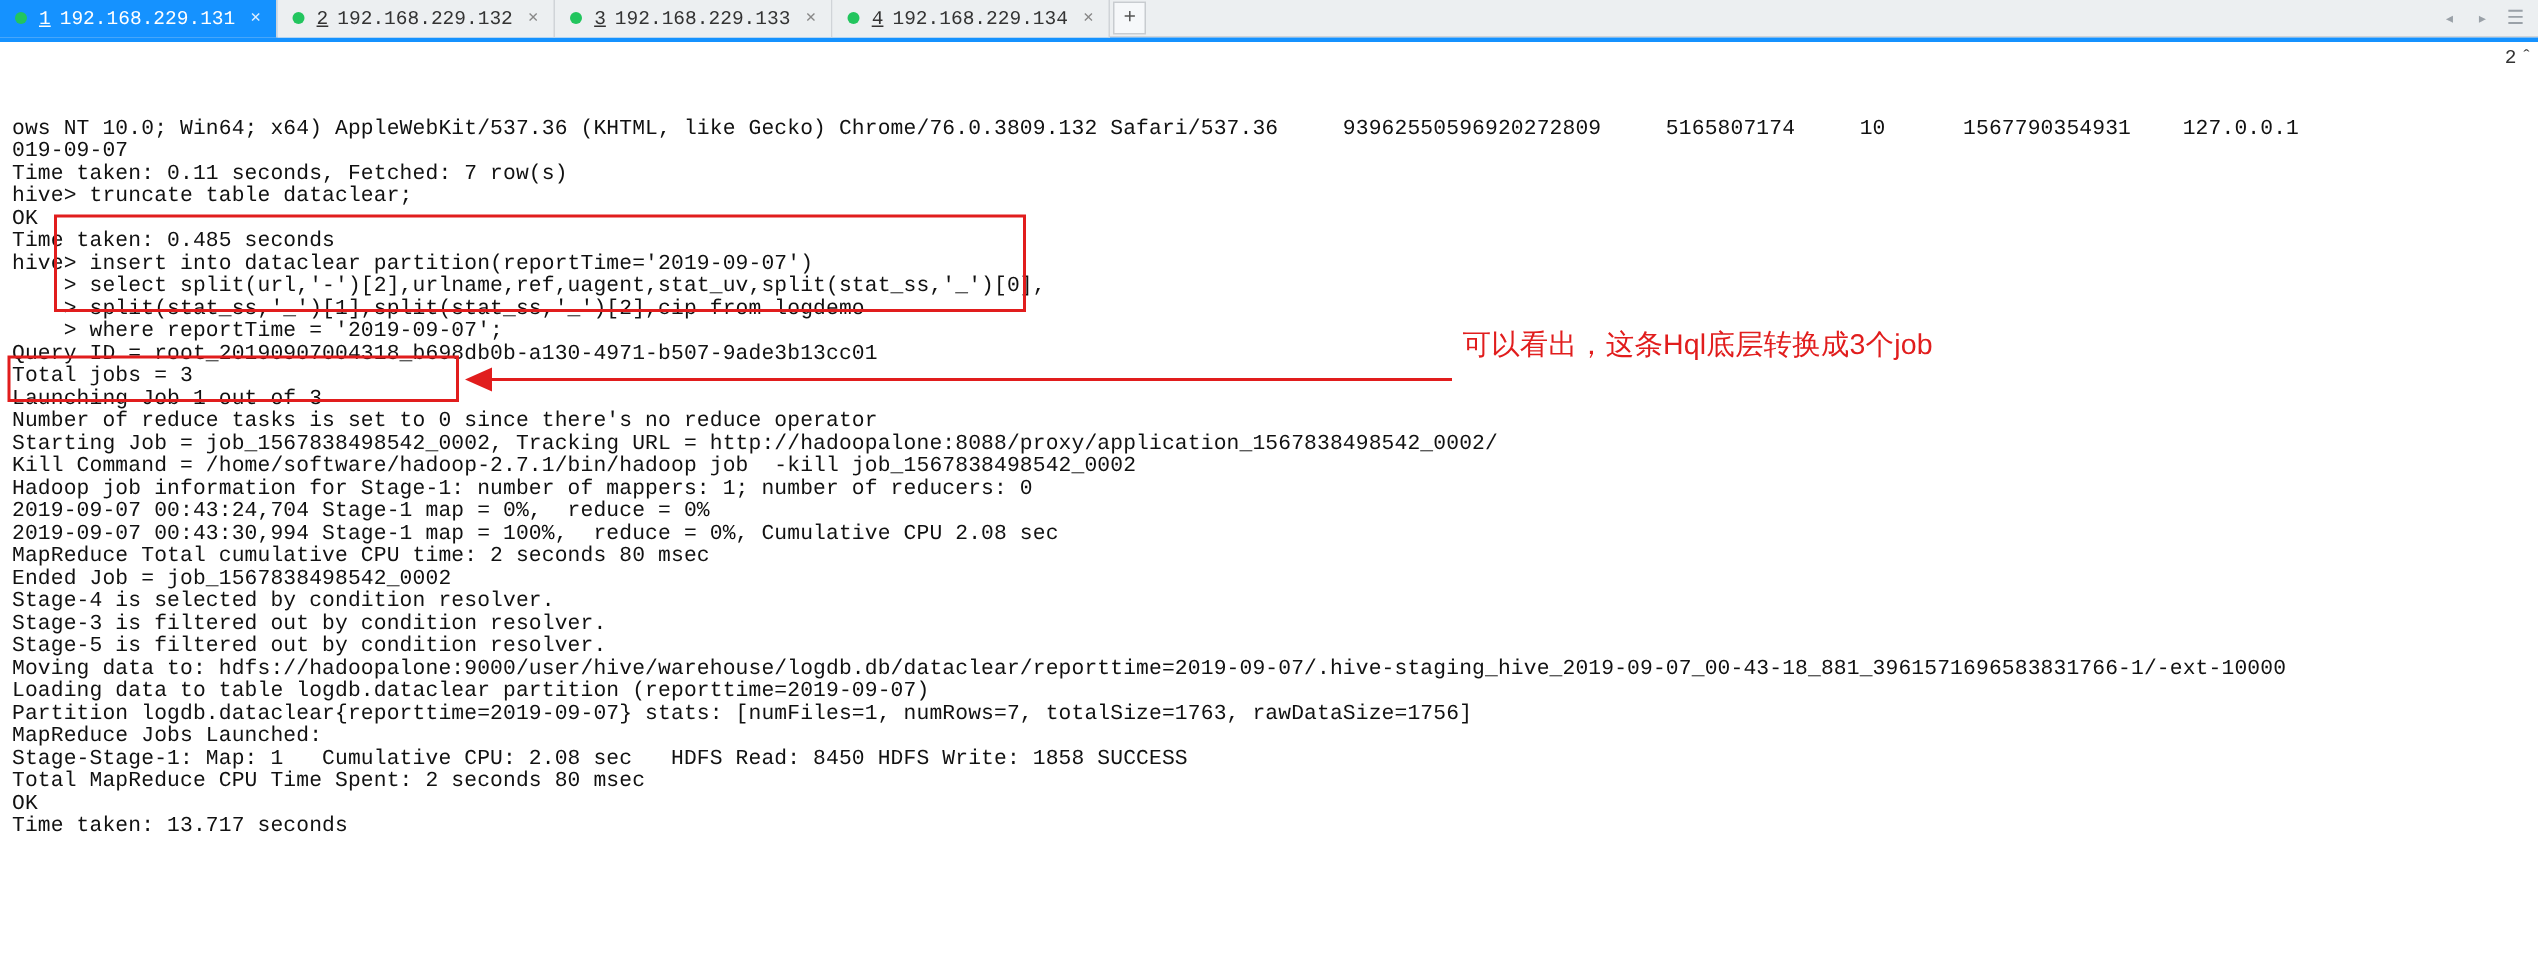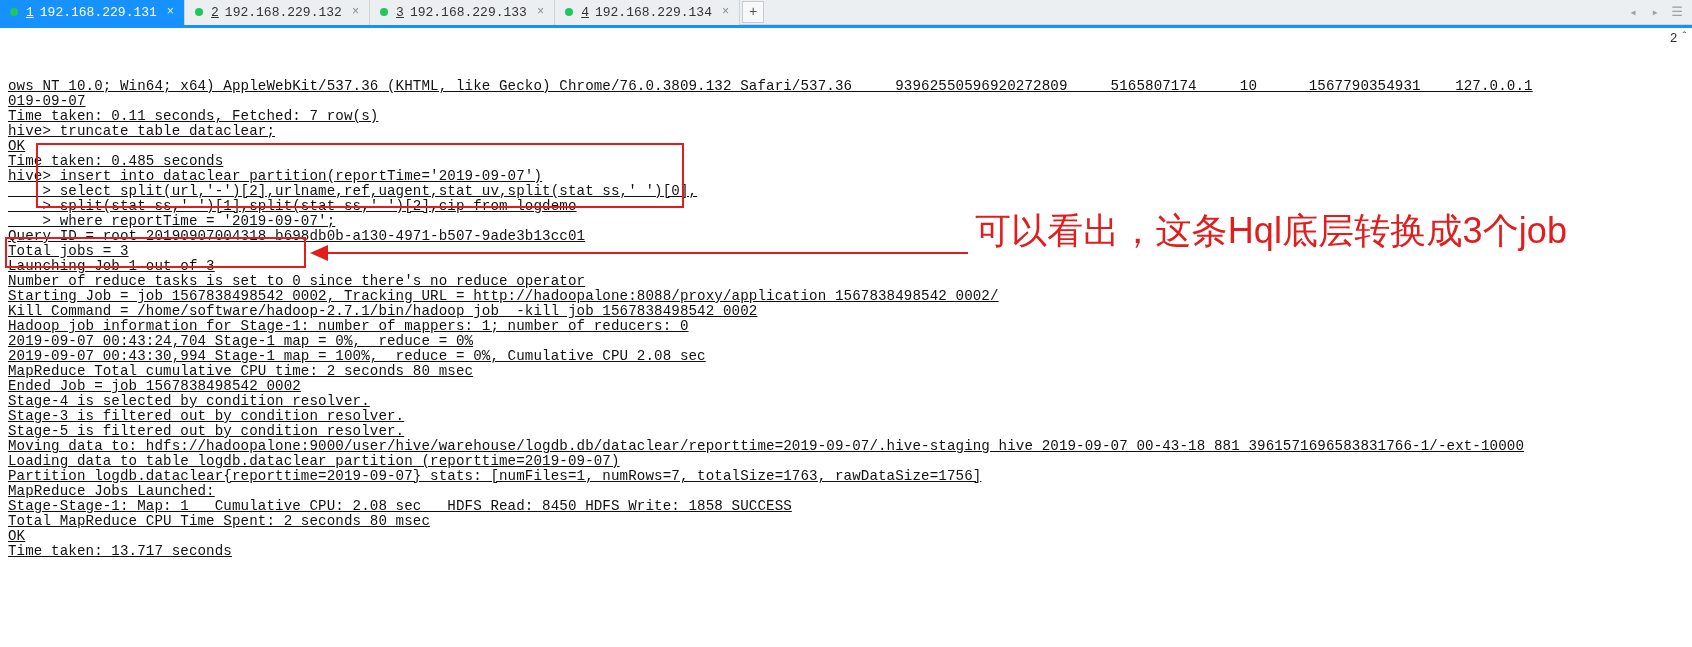--- a/index.html
+++ b/index.html
@@ -34,42 +34,42 @@
     color:#9aa1a8; font-size:12px; gap:8px;
   }
   .arrow-btn { width:14px; text-align:center; }
   .menu-btn { width:14px; text-align:center; font-size:13px; }
   .blue-strip { height:3px; background:#1592ff; }
   .terminal {
     position:relative; padding:6px 8px 8px 8px;
     font-size:14.2px; line-height:15px; color:#111; white-space:pre;
     letter-spacing:0.1px;
   }
-  .terminal .line { position:relative;text-decoration:underline; }
+  .terminal .line { position:relative; }
   .scroll-marker {
     position:absolute; right:4px; top:3px; font-size:12px; color:#333;
     display:flex; align-items:center; gap:3px;
   }
   .scroll-marker .num { font-size:13px;}
   .red-box-1 {
     position:absolute; left:36px; top:115px; width:648px; height:65px;
     border:2px solid #e11d1d; pointer-events:none;
   }
   .red-box-2 {
     position:absolute; left:5px; top:209px; width:301px; height:31px;
     border:2px solid #e11d1d; pointer-events:none;
   }
   .red-arrow {
     position:absolute; left:310px; top:203px; width:660px; height:45px;
     pointer-events:none;
   }
   .annotation {
     position:absolute; left:975px; top:195px;
     font-family:"Microsoft YaHei","PingFang SC",sans-serif;
-    font-size:36px; color:#e11d1d; white-space:nowrap;
+    font-size:19px; color:#e11d1d; white-space:nowrap;
   }
 </style>
 </head>
 <body>
 
 <div class="tab-bar">
   <div id="tabs-container" style="display: flex;">
       <div class="tab active">
         <span class="dot"></span>
         <span class="num">1</span>

